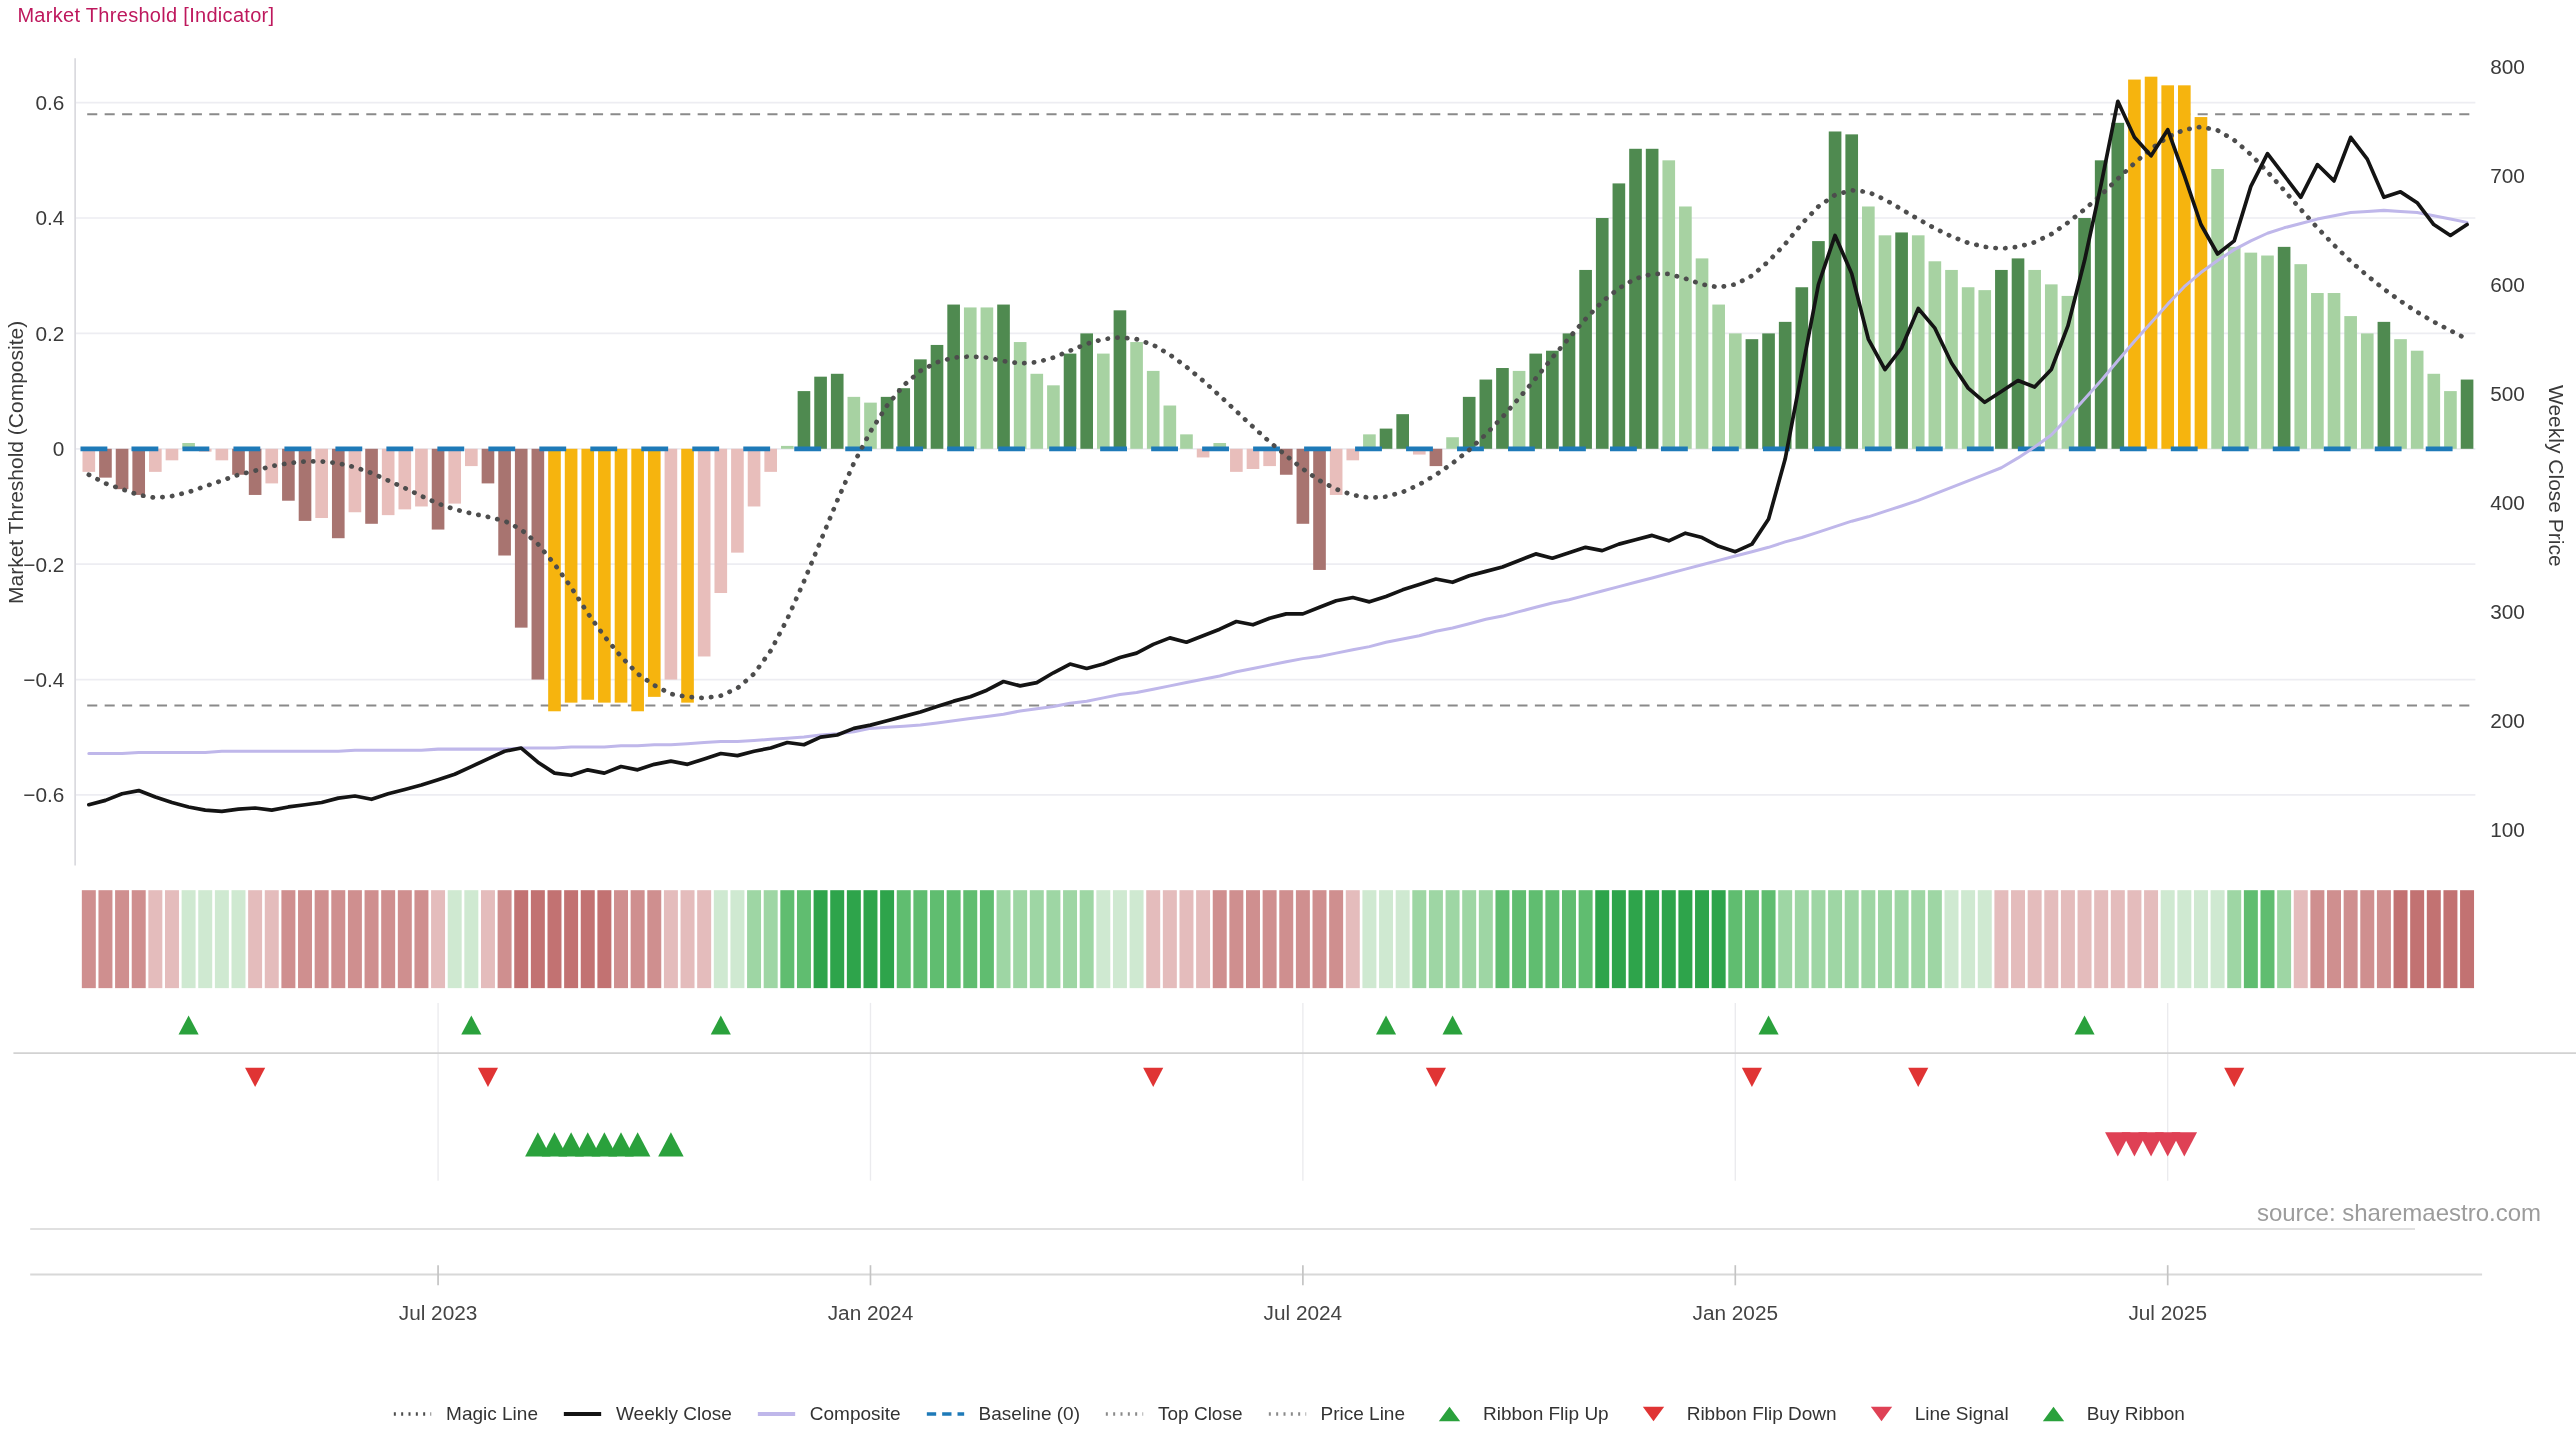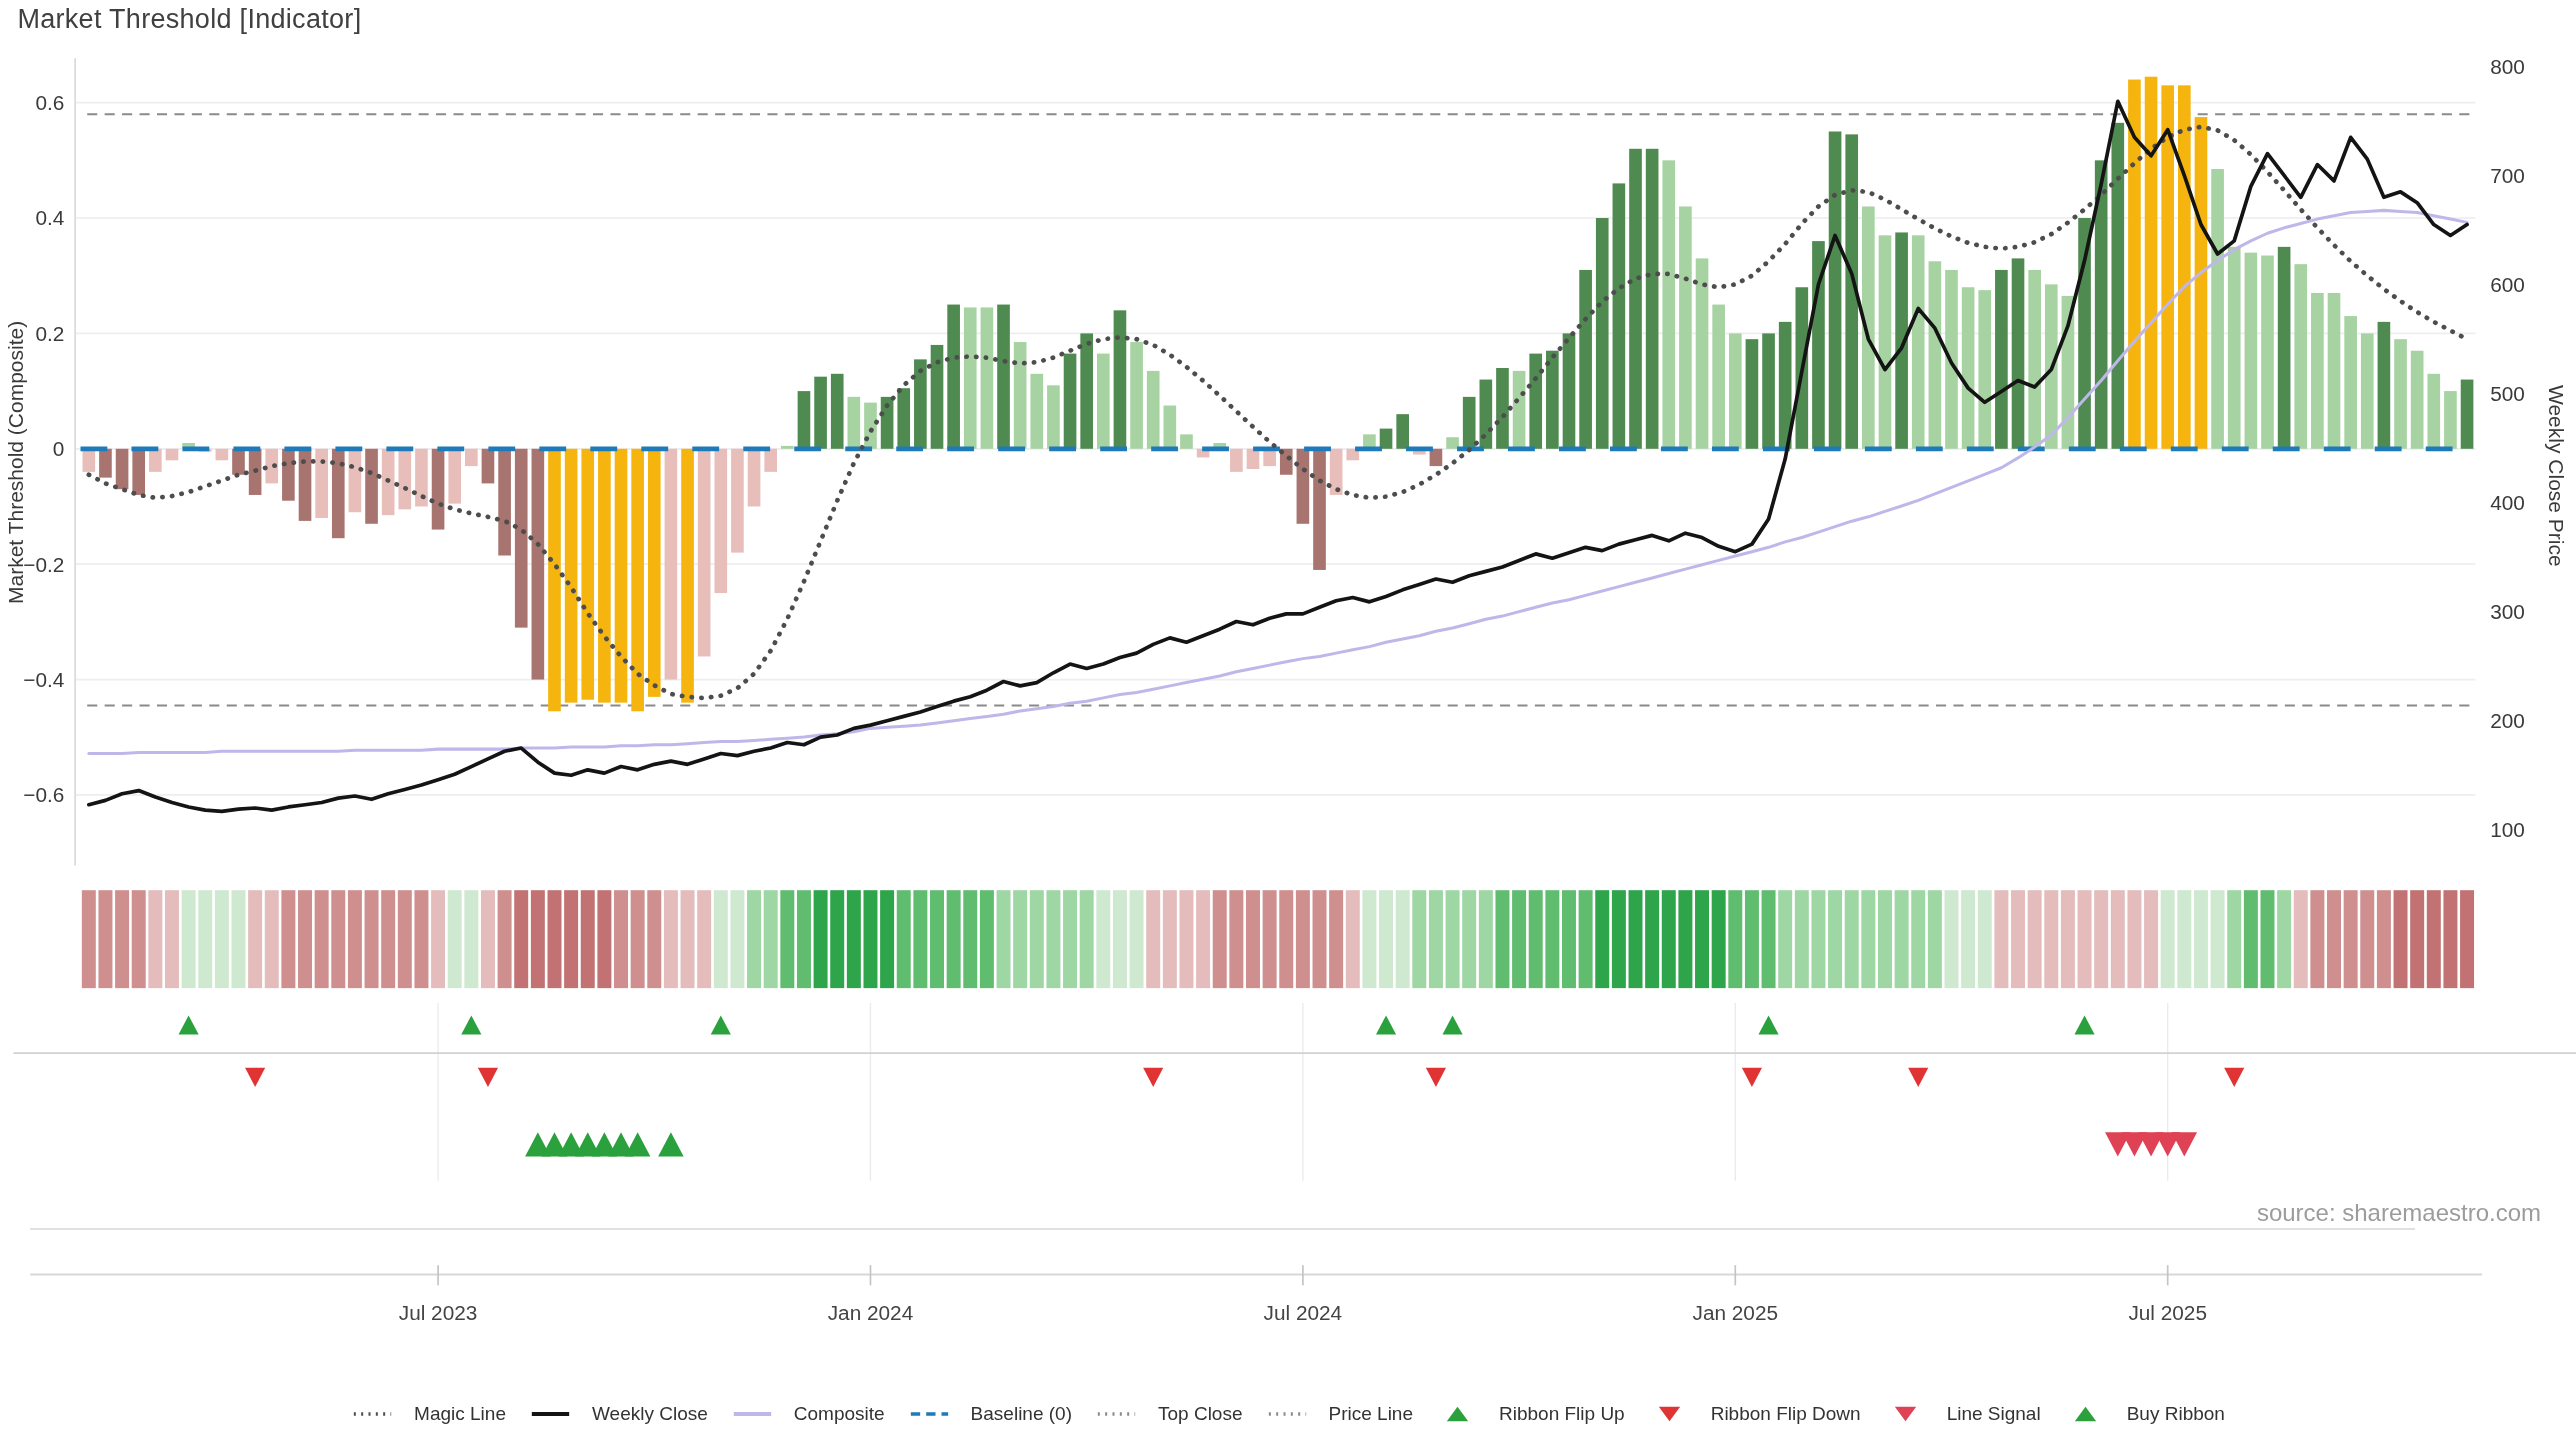--- a/index.html
+++ b/index.html
@@ -1,26 +1,26 @@
 <!DOCTYPE html>
 <html style="font-size:10.7px"><head>
 <meta charset="utf-8">
 <style>
   html,body{margin:0;padding:0;background:#ffffff;}
   body{width:2576px;height:1449px;position:relative;font-family:"Liberation Sans",sans-serif;overflow:hidden;}
   .stage{position:absolute;inset:0;}
-  .chart-title{position:absolute;left:17.4px;top:4px;font-size:27px;color:#404040;font-weight:400;letter-spacing:0.3px;}
+  .chart-title{position:absolute;left:17.4px;top:4px;font-size:20px;color:#be185d;font-weight:400;letter-spacing:0.3px;}
   .axis-title{position:absolute;color:#3a3a3a;font-size:21px;white-space:nowrap;}
   .axis-title.left{left:4px;top:221px;height:483px;writing-mode:vertical-rl;transform:rotate(180deg);display:flex;align-items:center;justify-content:center;}
   .axis-title.right{left:2544px;top:241px;height:470px;writing-mode:vertical-rl;display:flex;align-items:center;justify-content:center;}
   .source-note{position:absolute;right:35px;top:1199px;font-size:24px;color:#9c9c9c;}
   svg#chart{position:absolute;left:0;top:0;}
   svg text{font-family:"Liberation Sans",sans-serif;}
   #legend{position:absolute;left:0;top:1403px;width:2576px;display:flex;justify-content:center;align-items:center;gap:23px;}
-  .legend-item{display:flex;align-items:center;gap:20px;}
+  .legend-item{display:flex;align-items:center;gap:12px;}
   .legend-item .lbl{font-size:19px;color:#333;}
 </style>
 </head>
 <body>
 
 <div class="stage">
   <div class="chart-title">Market Threshold [Indicator]</div>
   <div class="axis-title left">Market Threshold (Composite)</div>
   <div class="axis-title right">Weekly Close Price</div>
   <div class="source-note">source: sharemaestro.com</div>

